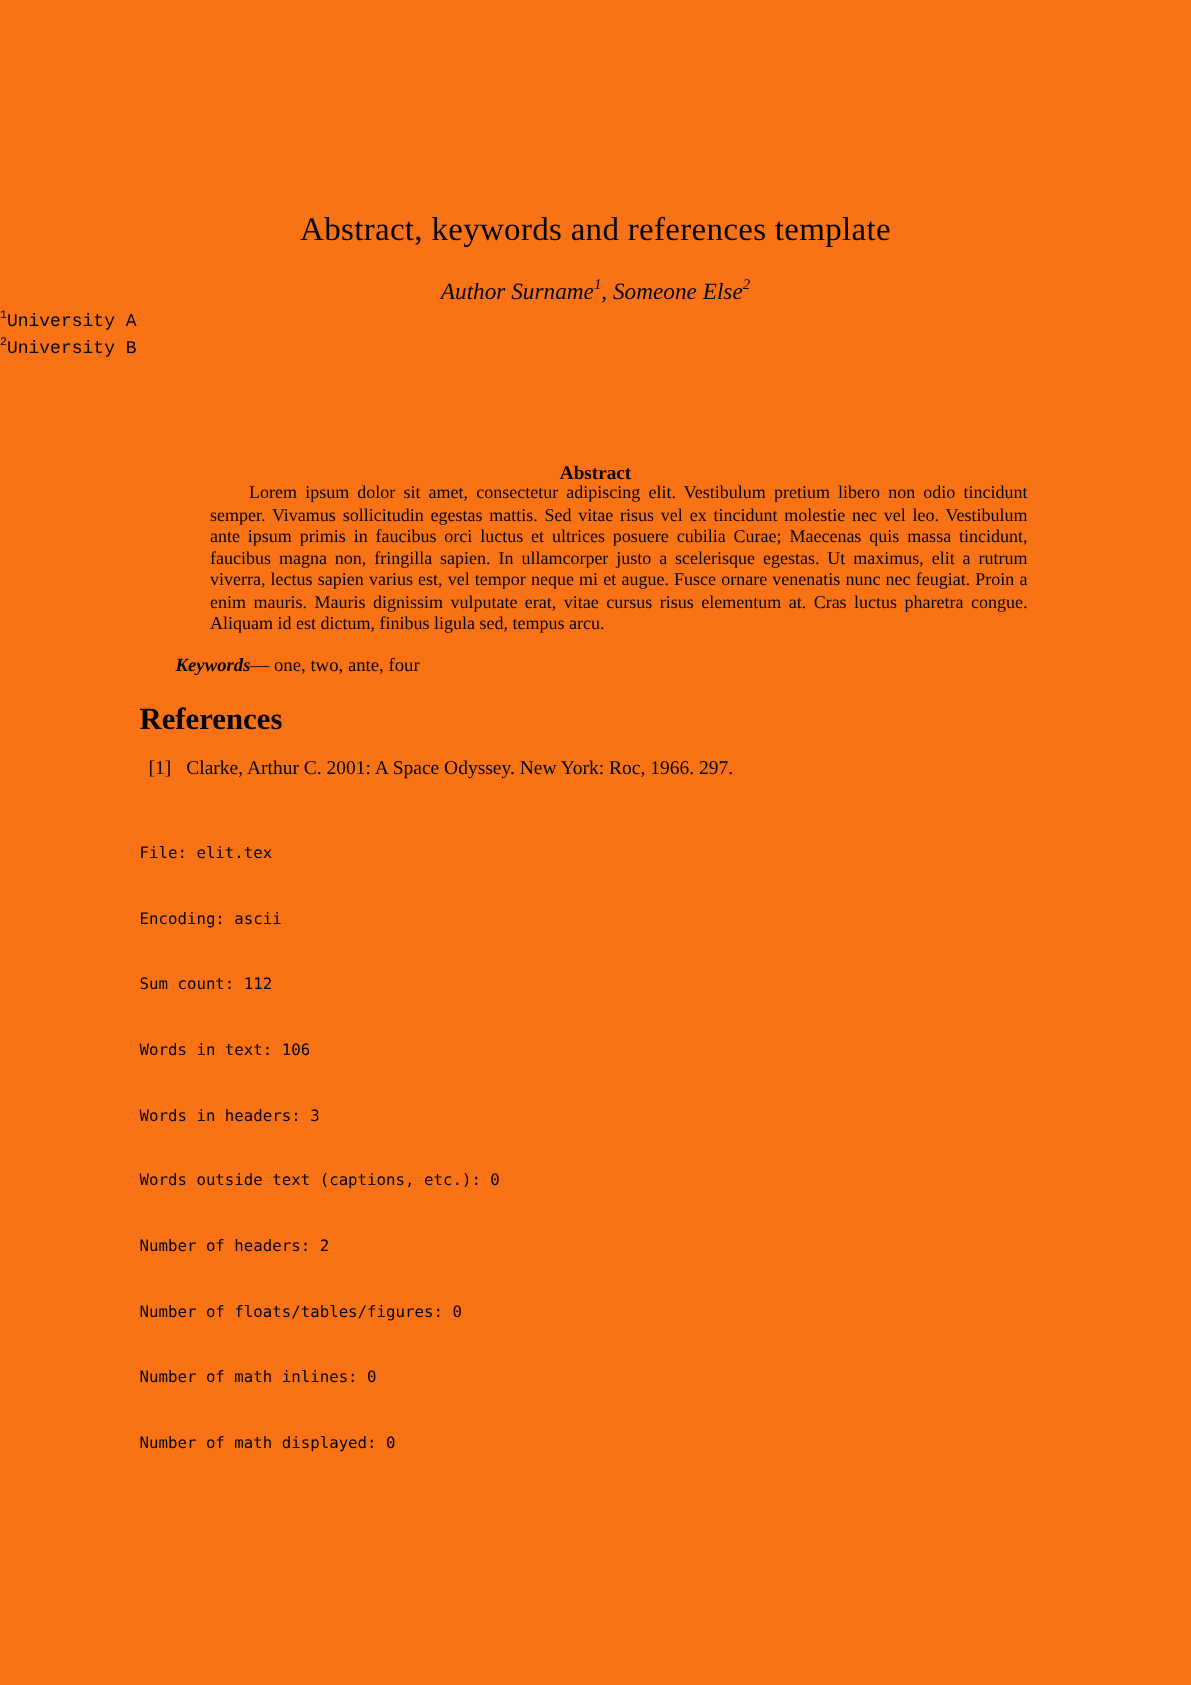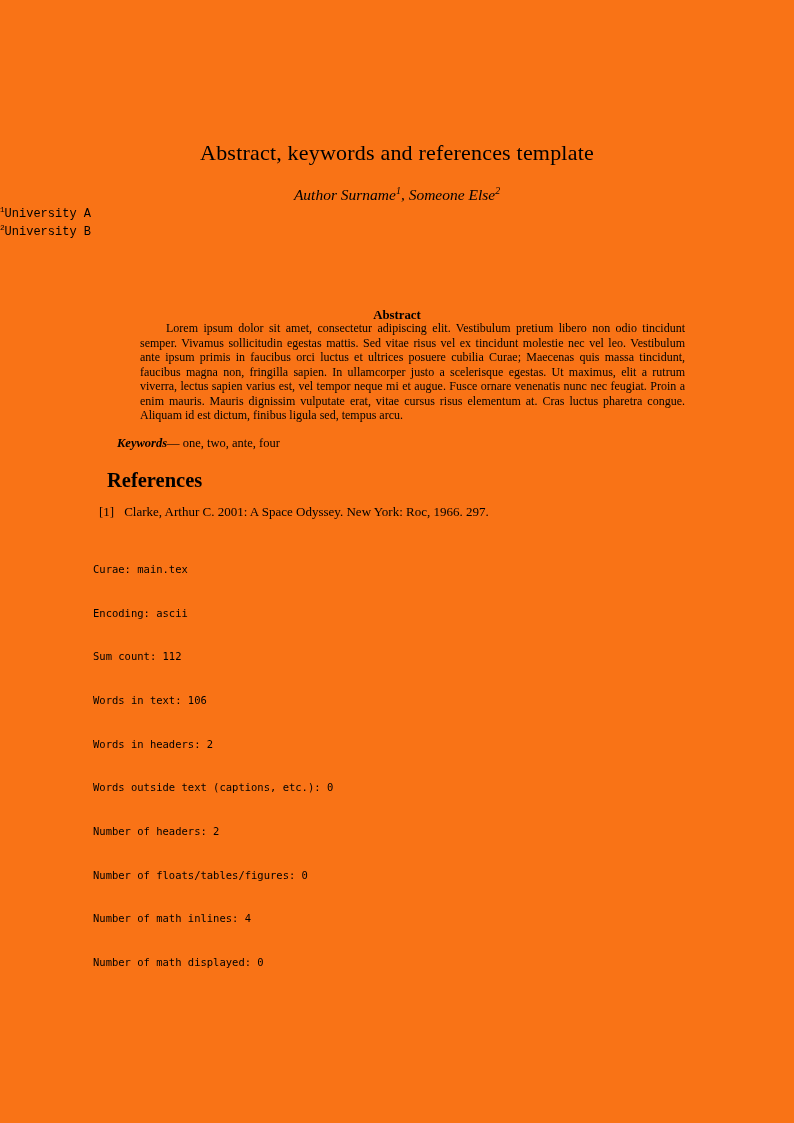--- a/index.html
+++ b/index.html
@@ -73,21 +73,20 @@
   .keywords-label {
     font-weight: bold;
     font-style: italic;
   }
   .references-heading {
     position: absolute;
     top: 469px;
     left: 93px;
     font-size: 20.5px;
     font-weight: bold;
-    margin-left: 14px;
   }
   .reference-item {
     position: absolute;
     top: 504px;
     left: 99px;
     width: 600px;
     font-size: 13px;
     display: flex;
   }
   .reference-marker {
@@ -124,25 +123,25 @@
   <div class="keywords-line"><span class="keywords-label">Keywords</span><span>— one, two, ante, four</span></div>
 
   <div class="references-heading">References</div>
 
   <div class="reference-item">
     <span class="reference-marker">[1]</span>
     <span>Clarke, Arthur C. 2001: A Space Odyssey. New York: Roc, 1966. 297.</span>
   </div>
 
   <div class="stats-block">
-    <div>Curae: main.tex</div>
+    <div>File: elit.tex</div>
     <div>Encoding: ascii</div>
     <div>Sum count: 112</div>
     <div>Words in text: 106</div>
-    <div>Words in headers: 2</div>
+    <div>Words in headers: 3</div>
     <div>Words outside text (captions, etc.): 0</div>
     <div>Number of headers: 2</div>
     <div>Number of floats/tables/figures: 0</div>
-    <div>Number of math inlines: 4</div>
+    <div>Number of math inlines: 0</div>
     <div>Number of math displayed: 0</div>
   </div>
 
 </div>
 
 </body></html>

